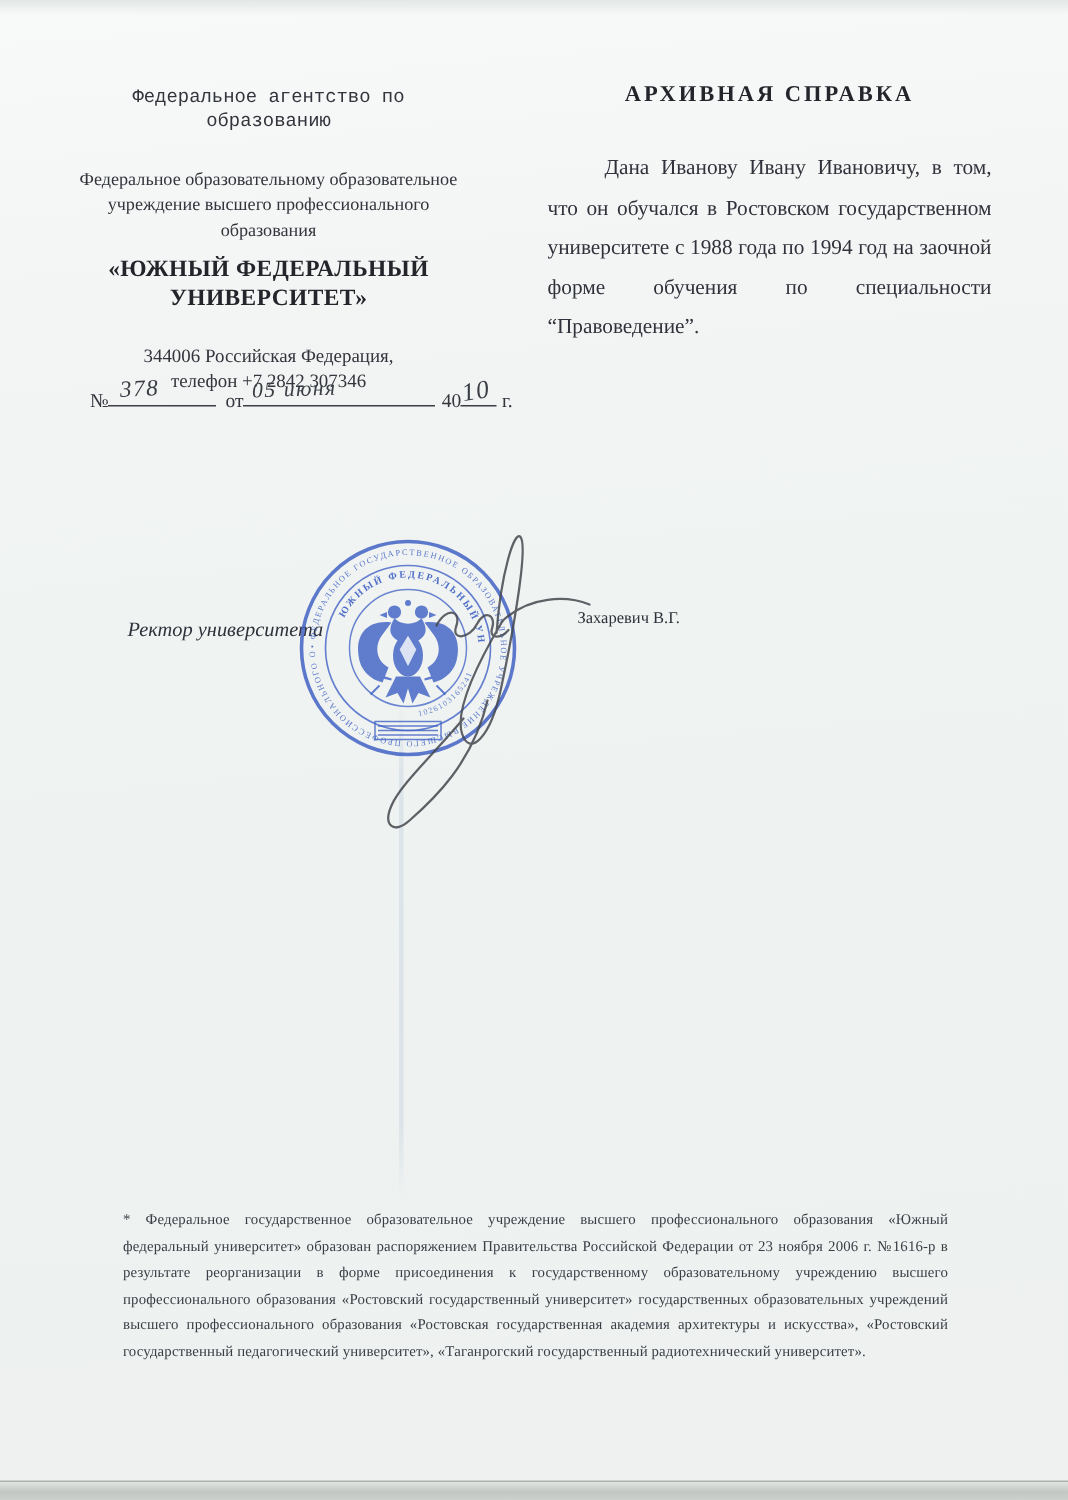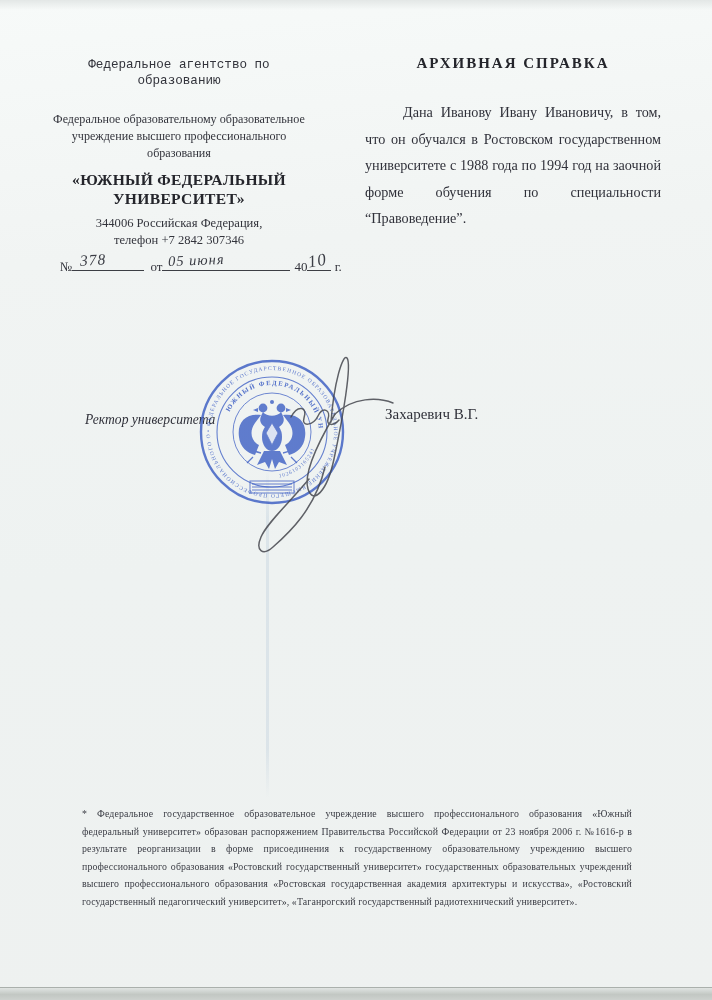--- a/index.html
+++ b/index.html
@@ -25,21 +25,21 @@
   }
   .fold-line {
     position:absolute; left:266px; top:468px; width:3px; height:330px;
     background:linear-gradient(rgba(176,196,214,0), rgba(176,196,214,.30) 15%, rgba(176,196,214,.30) 85%, rgba(176,196,214,0));
   }
 
   
   .header-left { position:absolute; left:47px; top:57px; width:264px; text-align:center; }
   .hl-agency { font-size:12.6px; line-height:16px; margin-bottom:22px;font-family:Liberation Mono, monospace; }
   .hl-inst   { font-size:12.1px; line-height:17px; margin-bottom:9px; }
-  .hl-univ   { font-size:15.6px; font-weight:bold; line-height:18.5px; letter-spacing:.3px; color:#24252b; margin-bottom:7px; }
+  .hl-univ   { font-size:15.6px; font-weight:bold; line-height:18.5px; letter-spacing:.3px; color:#24252b; margin-bottom:21px; }
   .hl-addr   { font-size:12.6px; line-height:16.8px;text-align:center; }
 
   .number-line {
     position:absolute; left:60px; top:255px; width:290px;
     font-size:13px; white-space:nowrap;
   }
   .blank { display:inline-block; border-bottom:1px solid #3c3e44; position:relative; height:16px; vertical-align:baseline; }
   .blank-no   { width:72px; margin-right:6px; }
   .blank-date { width:128px; margin-right:4px; }
   .blank-year { width:24px; }
@@ -58,21 +58,21 @@
   }
   .doc-body { position:absolute; left:365px; top:99px; width:296px; }
   .doc-body p {
     font-size:14.2px; line-height:26.6px; text-align:justify; text-indent:38px;
     color:#30313a;
   }
 
   
   .statement { position:absolute; left:134px; top:362px; font-size:13.6px; color:#30313a; }
   .rector    { position:absolute; left:85px;  top:412px; font-size:13.6px; color:#30313a;font-style:italic; }
-  .sig-name  { position:absolute; left:385px; top:406px; font-size:15px; color:#30313a; }
+  .sig-name  { position:absolute; left:385px; top:406px; font-size:11px; color:#30313a; }
 
   
   .seal-svg { position:absolute; left:197px; top:357px; width:150px; height:150px; opacity:.9; filter:blur(.2px); }
   .sign-svg { position:absolute; left:193px; top:337px; width:240px; height:240px; }
 
   
   .footnote {
     position:absolute; left:82px; top:805px; width:550px;
     font-size:9.9px; line-height:17.5px; text-align:justify; color:#3b3d45;
     letter-spacing:.1px;

